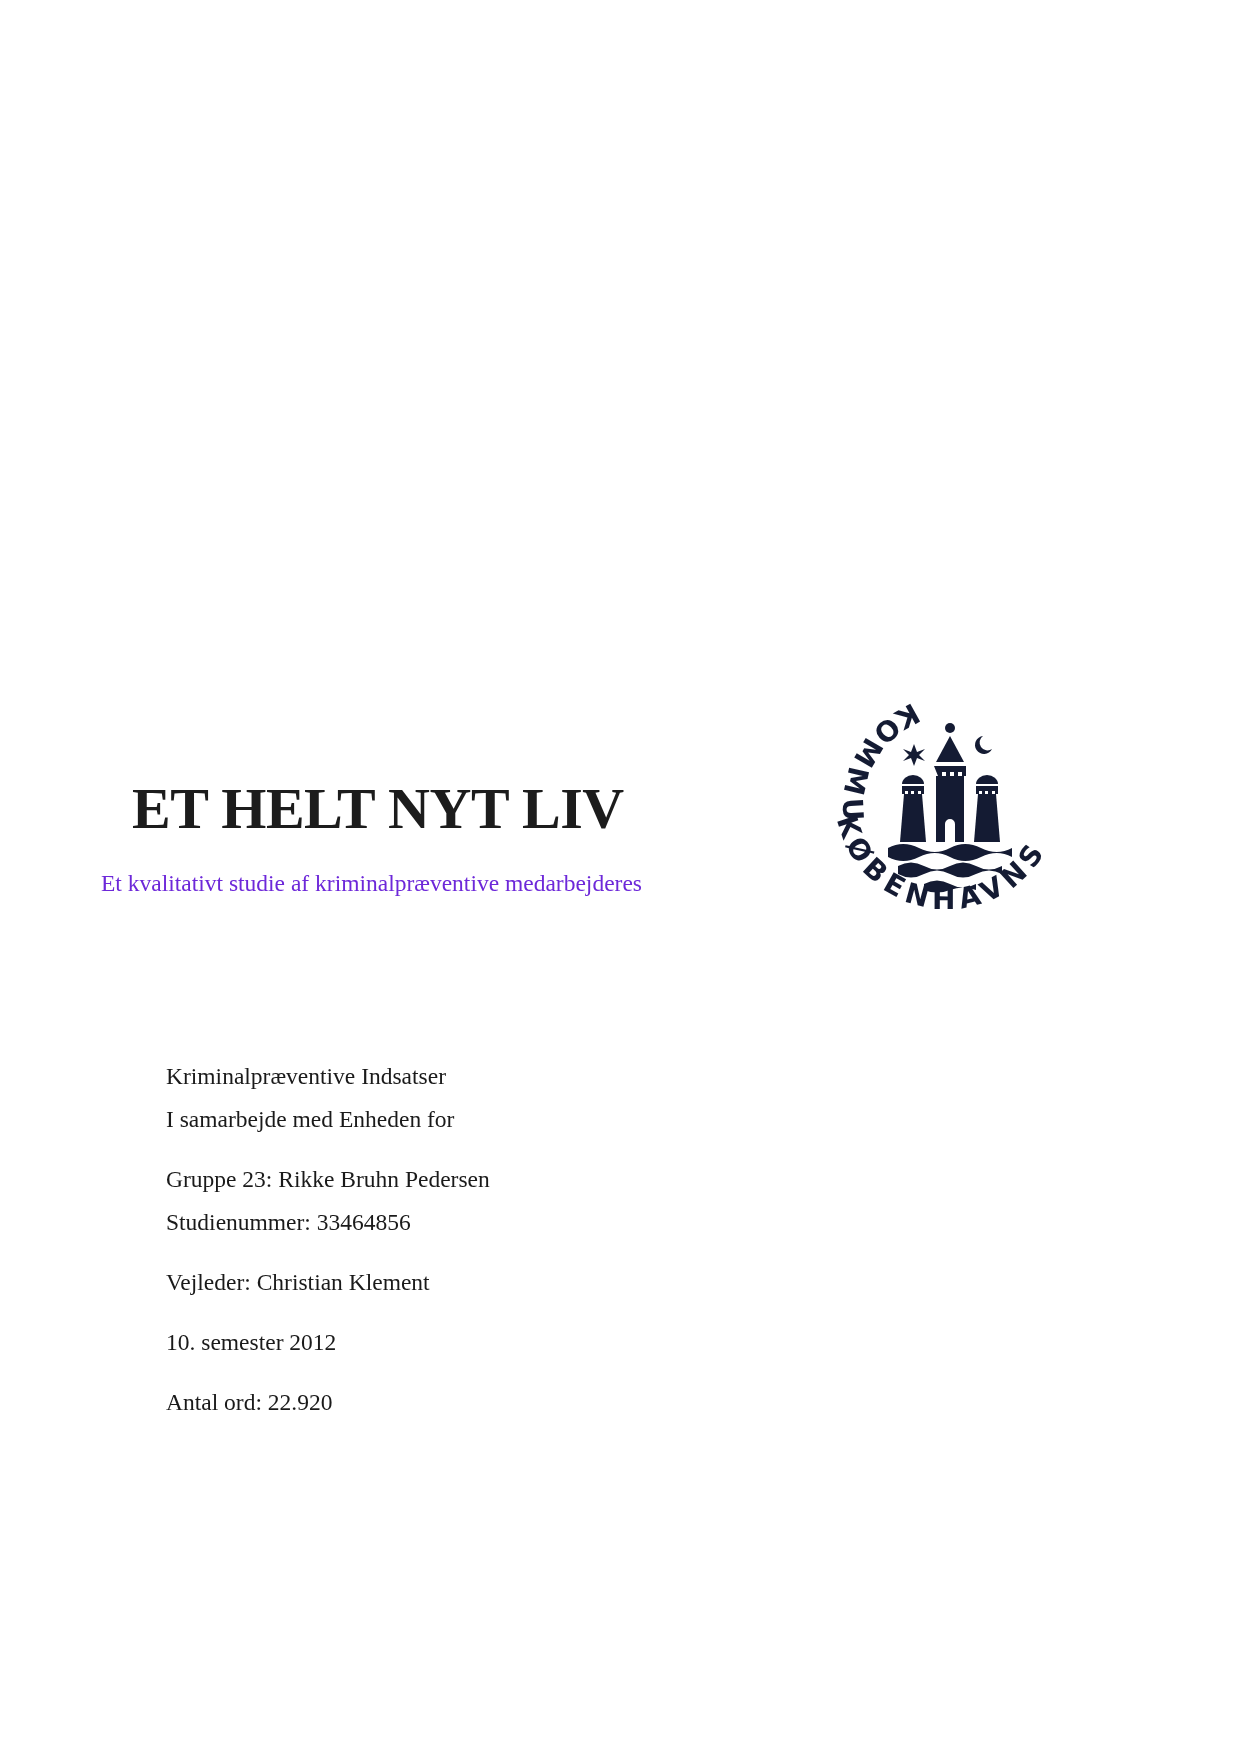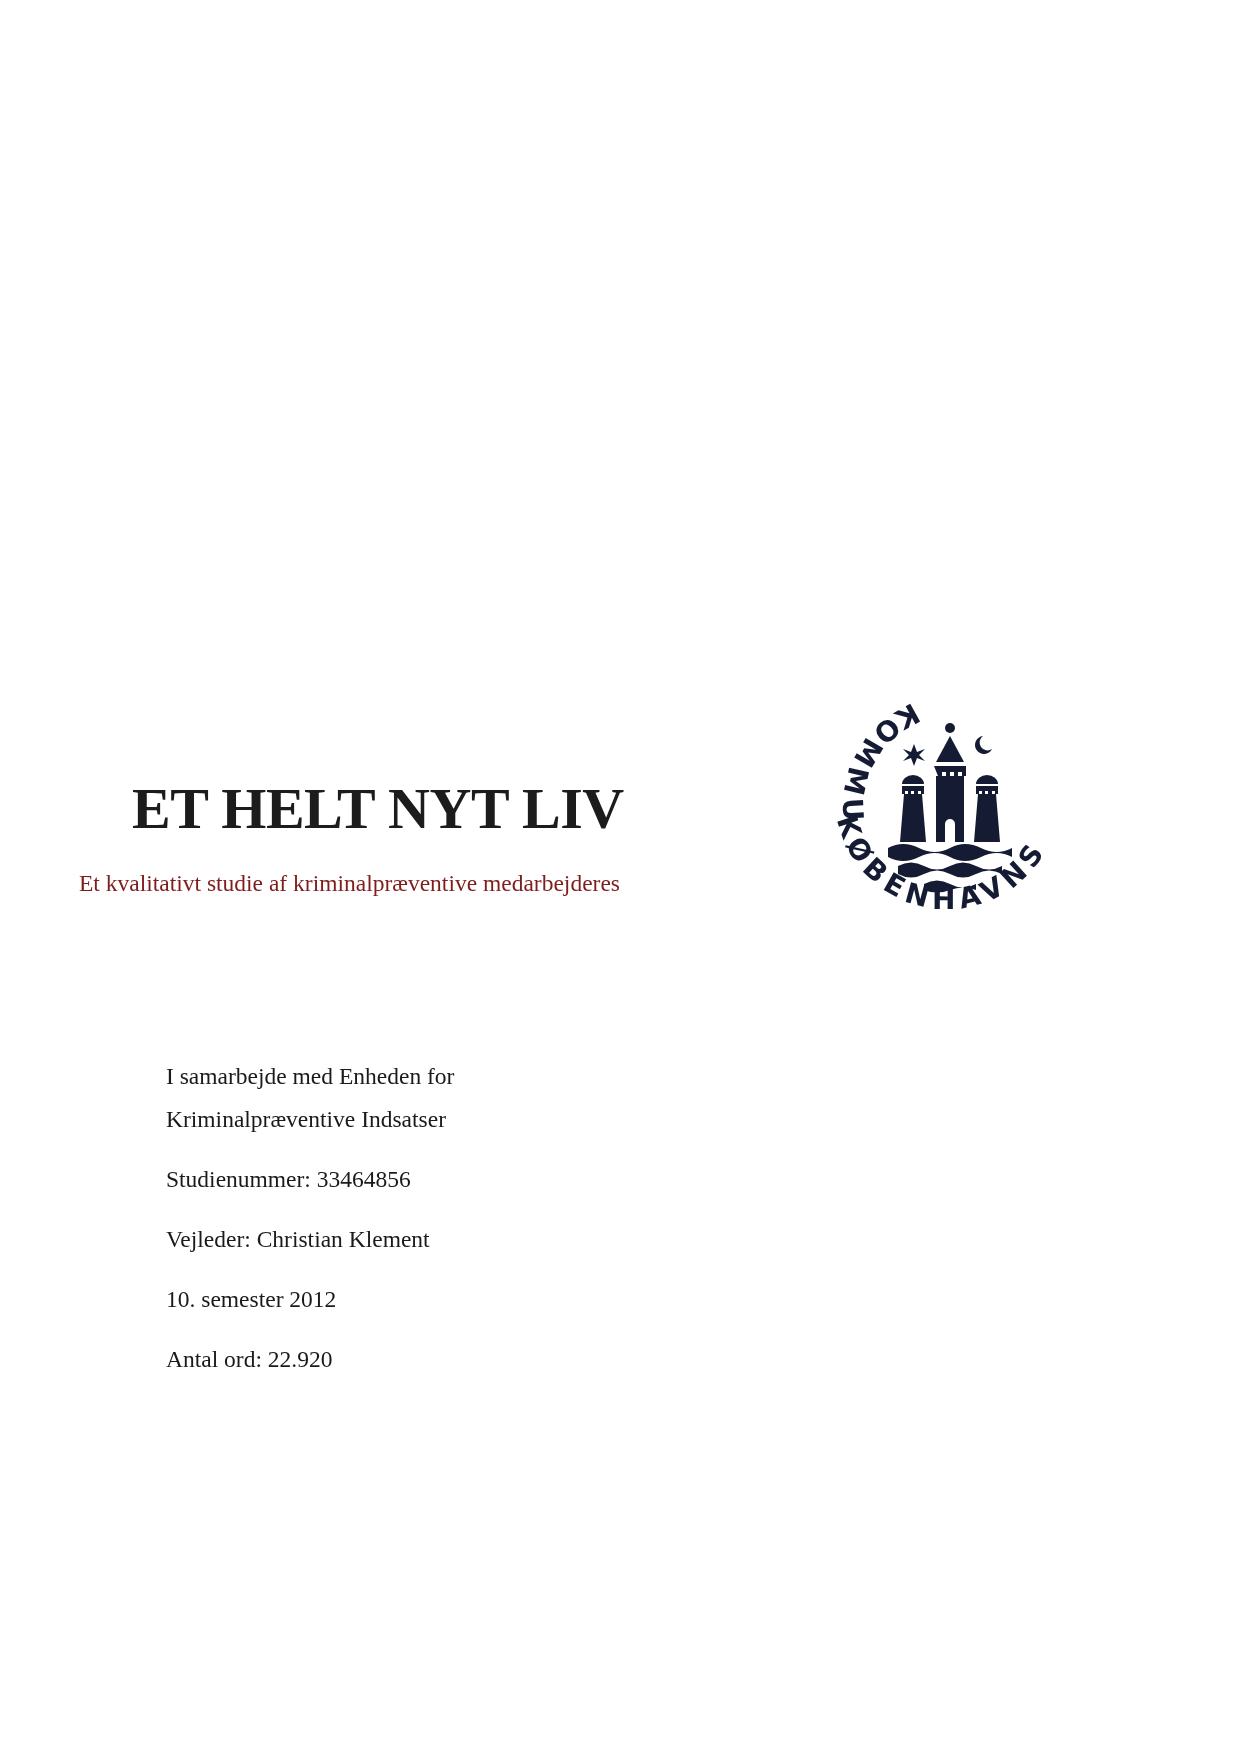--- a/index.html
+++ b/index.html
@@ -1,22 +1,22 @@
 <!DOCTYPE html>
 <html><head>
   <meta charset="utf-8">
   <style>
     html, body { margin: 0; padding: 0; background: #ffffff; }
     body { width: 1241px; height: 1754px; position: relative; overflow: hidden;
            font-family: "Liberation Serif", "DejaVu Serif", serif; color: #1a1a1a; }
     .title { position: absolute; left: 132px; top: 780px; margin: 0;
              font-size: 58px; font-weight: bold; letter-spacing: -0.5px; color: #1c1c1c;
              line-height: 1; white-space: nowrap; text-align: center; }
-    .subtitle { position: absolute; left: 79px; top: 862px; font-size: 23.5px;
-                line-height: 43px; color: #7f1d1d; }
+    .subtitle { position: absolute; left: 101px; top: 862px; font-size: 23.5px;
+                line-height: 43px; color: #6d28d9; }
     .subtitle div { white-space: nowrap; }
     .logo { position: absolute; left: 826px; top: 662px; width: 250px; height: 280px; }
     .info { position: absolute; left: 166px; top: 1055px; font-size: 23.5px; color: #1a1a1a; }
     .info .line { white-space: nowrap; line-height: 43px; }
     .info .gap { height: 17px; }
   </style>
 </head>
 <body>
 
 <h1 class="title">ET HELT NYT LIV</h1>
@@ -61,23 +61,24 @@
       <path d="M 152,132 h 18 l 4,48 h -26 z"></path>
 
       <path d="M 62,186 q 15,-8 31,0 t 31,0 t 31,0 t 31,0 v 9 q -15,-8 -31,0 t -31,0 t -31,0 t -31,0 z"></path>
       <path d="M 72,204 q 13,-7 26,0 t 26,0 t 26,0 t 26,0 v 8 q -13,-7 -26,0 t -26,0 t -26,0 t -26,0 z"></path>
       <path d="M 98,222 q 13,-7 26,0 t 26,0 v 6 q -13,-5 -26,0 t -26,0 z"></path>
     </g>
   </svg>
 </div>
 
 <div class="info">
+  <div class="line">Kriminalpræventive Indsatser</div>
   <div class="line">I samarbejde med Enheden for</div>
-  <div class="line">Kriminalpræventive Indsatser</div>
   <div class="gap"></div>
+  <div class="line">Gruppe 23: Rikke Bruhn Pedersen</div>
   <div class="line">Studienummer: 33464856</div>
   <div class="gap"></div>
   <div class="line">Vejleder: Christian Klement</div>
   <div class="gap"></div>
   <div class="line">10. semester 2012</div>
   <div class="gap"></div>
   <div class="line">Antal ord: 22.920</div>
 </div>
 
 </body></html>

